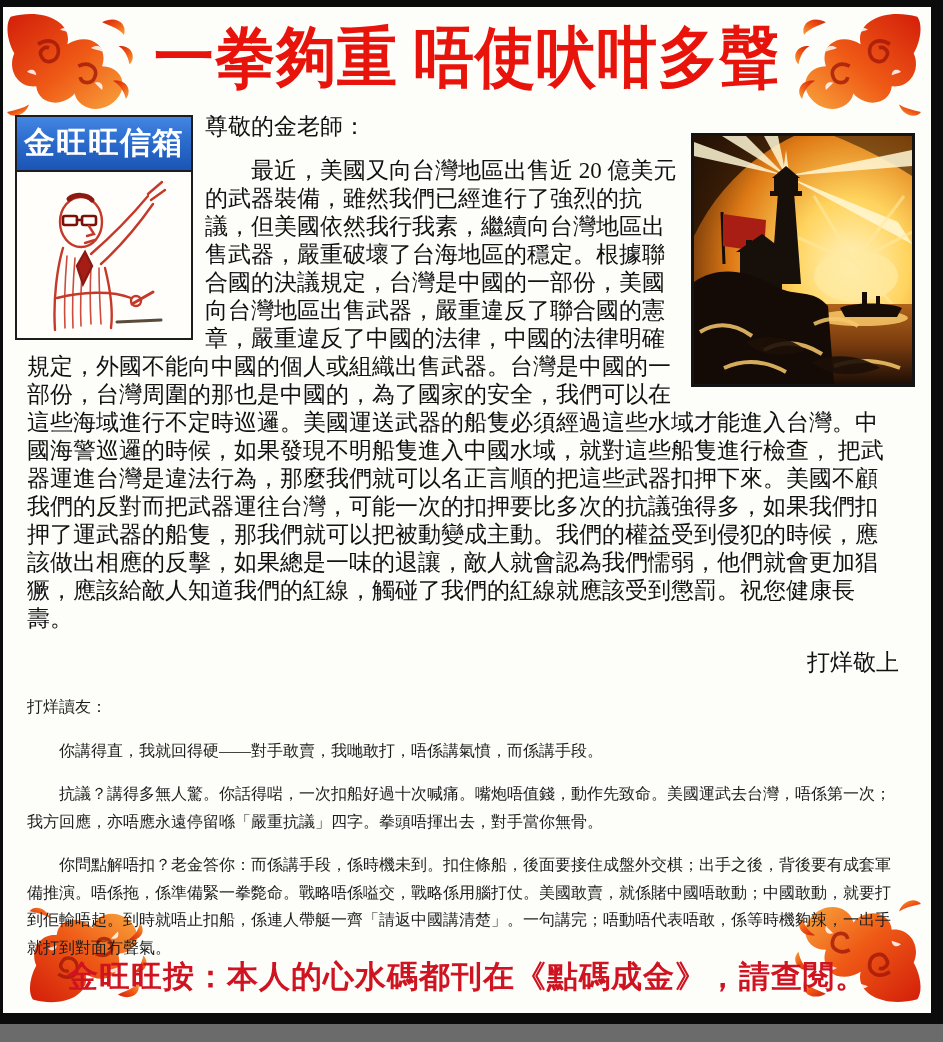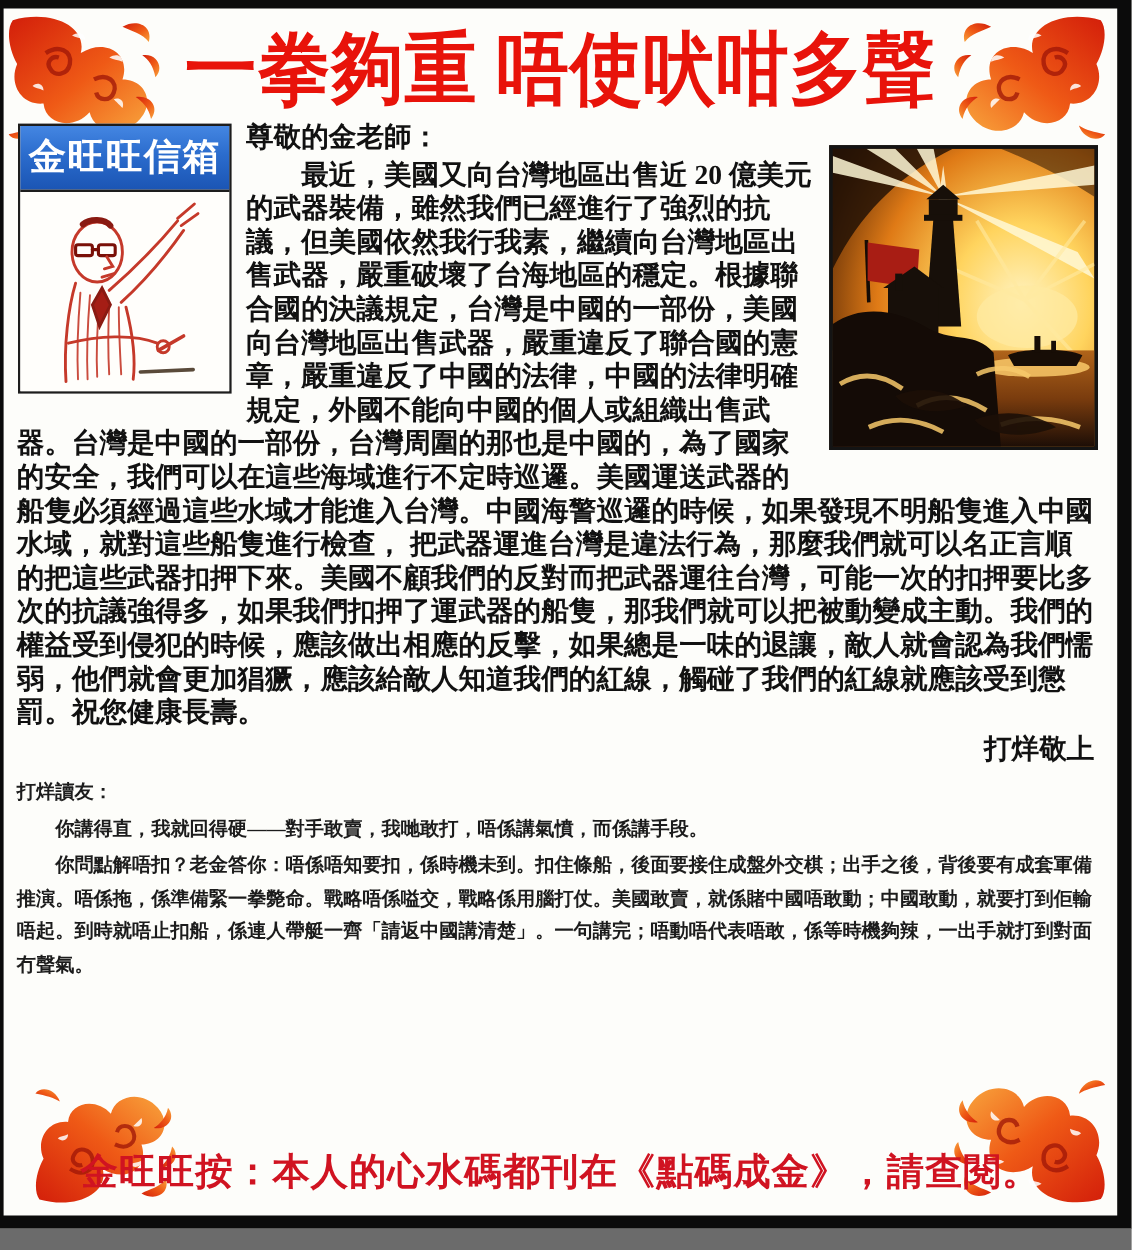--- a/index.html
+++ b/index.html
@@ -32,21 +32,21 @@
     padding:5px 0 6px;border-bottom:2px solid #1d1d1d;letter-spacing:1px;
     font-family:"Liberation Sans","DejaVu Sans",sans-serif;
   }
   .cartoon{display:block;width:100%;height:166px;background:#fffefb;}
   .photo{
     float:right;width:224px;height:254px;margin:20px 0 10px 12px;
     border:3px solid #141414;box-sizing:border-box;background:#2a1505;
   }
   .photo svg{display:block;width:100%;height:100%;}
   .letter{font-size:23px;line-height:28px;}
-  .letter p,.reply p{margin:3px;padding:0;font-weight:bold;}
+  .letter p,.reply p{margin:16px;padding:0;}
   .indent{text-indent:2em;}
   .sig{text-align:right;padding-right:16px;margin-top:2px;}
   .reply{font-size:16px;line-height:27.5px;color:#1c1c1c;margin-top:8px;clear:left;}
   .reply .sig{padding-right:58px;}
   .footer-note{
     position:absolute;left:0;right:0;bottom:15px;z-index:1;text-align:center;
     color:#d01321;font-weight:bold;font-size:31px;letter-spacing:1px;
   }
 </style>
 </head>
@@ -221,19 +221,20 @@
 
     <div class="letter">
       <p class="salutation">尊敬的金老師：</p>
       <p class="indent">最近，美國又向台灣地區出售近 20 億美元的武器裝備，雖然我們已經進行了強烈的抗議，但美國依然我行我素，繼續向台灣地區出售武器，嚴重破壞了台海地區的穩定。根據聯合國的決議規定，台灣是中國的一部份，美國向台灣地區出售武器，嚴重違反了聯合國的憲章，嚴重違反了中國的法律，中國的法律明確規定，外國不能向中國的個人或組織出售武器。台灣是中國的一部份，台灣周圍的那也是中國的，為了國家的安全，我們可以在這些海域進行不定時巡邏。美國運送武器的船隻必須經過這些水域才能進入台灣。中國海警巡邏的時候，如果發現不明船隻進入中國水域，就對這些船隻進行檢查， 把武器運進台灣是違法行為，那麼我們就可以名正言順的把這些武器扣押下來。美國不顧我們的反對而把武器運往台灣，可能一次的扣押要比多次的抗議強得多，如果我們扣押了運武器的船隻，那我們就可以把被動變成主動。我們的權益受到侵犯的時候，應該做出相應的反擊，如果總是一味的退讓，敵人就會認為我們懦弱，他們就會更加猖獗，應該給敵人知道我們的紅線，觸碰了我們的紅線就應該受到懲罰。祝您健康長壽。</p>
       <p class="sig">打烊敬上</p>
     </div>
 
     <div class="reply">
       <p>打烊讀友：</p>
       <p class="indent">你講得直，我就回得硬——對手敢賣，我哋敢打，唔係講氣憤，而係講手段。</p>
-      <p class="indent">你問點解唔扣？老金答你：唔係唔知要扣，係時機未到。扣住條船，後面要接住成盤外交棋；出手之後，背後要有成套軍備推演。唔係拖，係準備緊一拳斃命。戰略唔係嗌交，戰略係用腦打仗。美國敢賣，就係賭中國唔敢動；中國敢動，就要打到佢輸唔起。到時就唔止扣船，係連人帶艇一齊「請返中國講清楚」。一句講完；唔動唔代表唔敢，係等時機夠辣，一出手就打到對面冇聲氣。</p>
+      <p class="indent">抗議？講得多無人驚。你話得啱，一次扣船好過十次喊痛。嘴炮唔值錢，動作先致命。美國運武去台灣，唔係第一次；我方回應，亦唔應永遠停留喺「嚴重抗議」四字。拳頭唔揮出去，對手當你無骨。</p>
+      <p class="indent">你問點解唔扣？老金答你：而係講手段，係時機未到。扣住條船，後面要接住成盤外交棋；出手之後，背後要有成套軍備推演。唔係拖，係準備緊一拳斃命。戰略唔係嗌交，戰略係用腦打仗。美國敢賣，就係賭中國唔敢動；中國敢動，就要打到佢輸唔起。到時就唔止扣船，係連人帶艇一齊「請返中國講清楚」。一句講完；唔動唔代表唔敢，係等時機夠辣，一出手就打到對面冇聲氣。</p>
     </div>
 
   </div>
 
   <div class="footer-note">金旺旺按：本人的心水碼都刊在《點碼成金》，請查閱。</div>
 </div>
 
 </body></html>

